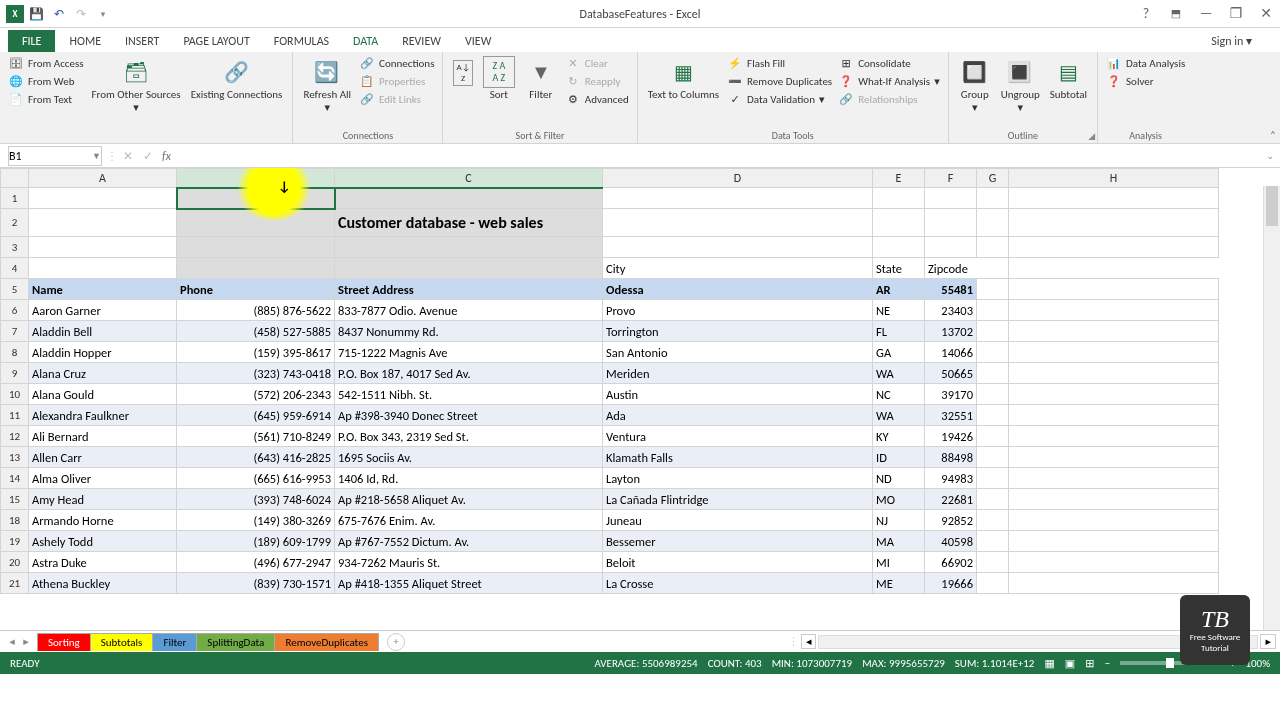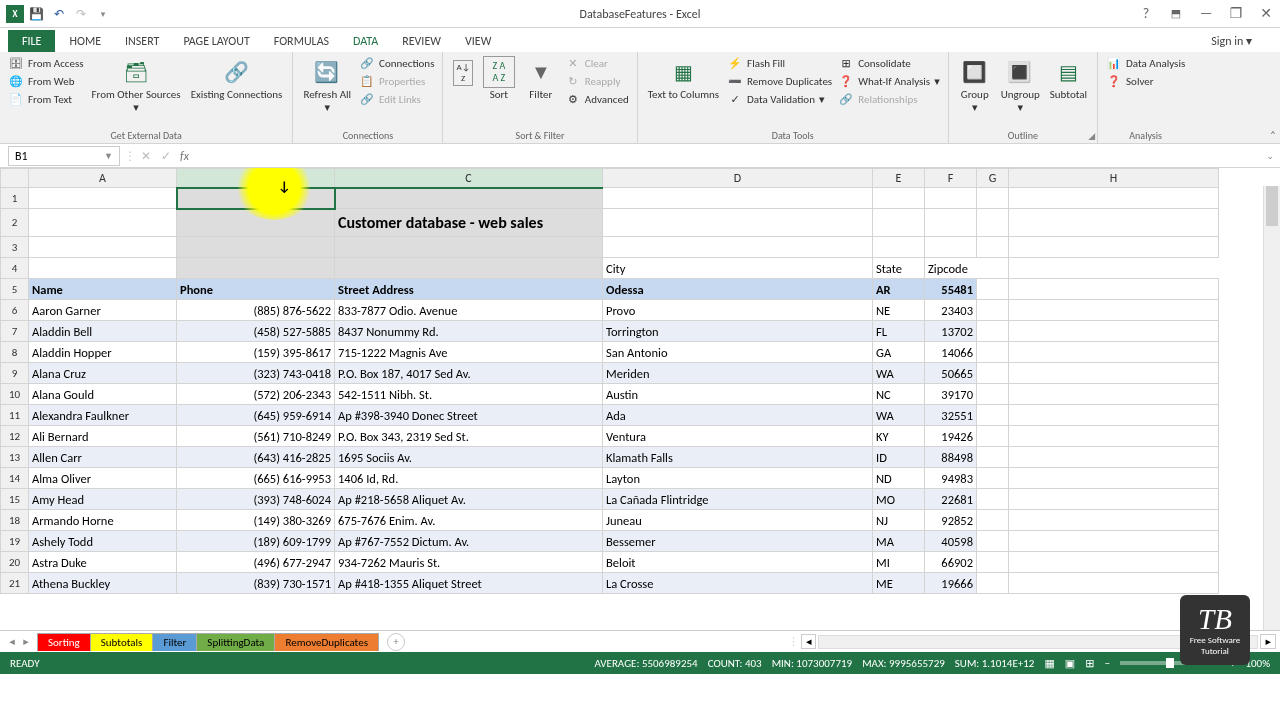--- a/index.html
+++ b/index.html
@@ -20,21 +20,21 @@
 .grp-body{display:flex;align-items:flex-start;gap:2px;flex:1}
 .grp-label{font-size:10px;color:#666;text-align:center;position:absolute;bottom:1px;left:0;right:0}
 .rbtn{display:flex;flex-direction:column;align-items:center;padding:2px 4px;font-size:11px;color:#333;line-height:1.2;text-align:center}
 .rbtn-sm{display:flex;align-items:center;gap:4px;font-size:11px;color:#333;padding:1px 2px;white-space:nowrap}
 .rbtn-sm.disabled{color:#aaa}
 .ricon{width:16px;height:16px;display:inline-flex;align-items:center;justify-content:center}
 .ricon-lg{width:32px;height:32px;display:flex;align-items:center;justify-content:center;font-size:20px;color:#217346}
 .stack{display:flex;flex-direction:column;gap:0px}
 .ribbon-collapse{position:absolute;right:4px;bottom:2px;font-size:11px;color:#666}
 .fbar{height:24px;border-bottom:1px solid #d4d4d4;display:flex;align-items:center;font-size:12px}
-.namebox{width:112px;border:1px solid #ccc;margin:2px 4px 2px 8px;padding:2px 6px;font-size:12px;display:flex;justify-content:space-between;align-items:center;background:#fff}
+.namebox{width:94px;border:1px solid #ccc;margin:2px 4px 2px 8px;padding:2px 0;font-size:12px;display:flex;justify-content:space-between;align-items:center;background:#fff}
 .fcancel,.faccept{width:20px;text-align:center;color:#bbb}
 .fx{font-style:italic;color:#777;margin:0 4px}
 .formula-input{flex:1;padding:2px;position:relative}
 .grid-wrap{position:relative;height:462px;overflow:hidden}
 .grid{border-collapse:collapse;table-layout:fixed}
 .grid td,.grid th{border:1px solid #d4d4d4;font-size:12.5px;padding:0 3px;height:21px;overflow:hidden;white-space:nowrap;background:#fff}
 .grid .colhdr{background:#f0f0f0;text-align:center;font-weight:400;color:#333;height:19px;font-size:12px}
 .grid .colhdr.sel{background:#d3e7d9;border-bottom:2px solid #217346}
 .grid .rowhdr{background:#f0f0f0;text-align:center;width:28px;color:#333;font-size:11px}
 .grid .sel-cell{background:#ddd}
@@ -49,21 +49,21 @@
 .tsnav{display:flex;gap:2px;padding:0 6px;color:#888}
 .tsnav span{width:12px;text-align:center}
 .sheet{padding:2px 10px;border:1px solid #aaa;border-bottom:none;margin-left:-1px}
 .ts-scroll{position:absolute;right:4px;display:flex;align-items:center;gap:2px}
 .ts-track{width:440px;height:14px;background:#f0f0f0;border:1px solid #ddd;position:relative}
 .status{height:22px;background:#217346;color:#fff;display:flex;align-items:center;font-size:11px;padding:0 10px;gap:20px}
 .status-right{margin-left:auto;display:flex;align-items:center;gap:10px}
 .zoom-track{width:100px;height:4px;background:rgba(255,255,255,.4);position:relative}
 .zoom-thumb{position:absolute;left:50%;top:-3px;width:8px;height:10px;background:#fff;transform:translateX(-50%)}
 .tb-logo{position:absolute;right:30px;bottom:55px;width:70px;height:70px;background:#333;color:#fff;display:flex;flex-direction:column;align-items:center;justify-content:center;border-radius:6px;font-size:9px;text-align:center;z-index:40}
-.tb-logo .logo-t{font-size:29px;font-family:Georgia,serif;font-style:italic;line-height:1}
+.tb-logo .logo-t{font-size:24px;font-family:Georgia,serif;font-style:italic;line-height:1}
 .launcher{position:absolute;right:2px;bottom:2px;font-size:9px;color:#888}
 </style>
 </head>
 <body>
 
 <div class="titlebar">
   <div class="qat">
     <div class="qat-icon" style="background:#217346;color:#fff;font-size:9px;font-weight:700">X</div>
     <div class="qat-icon">💾</div>
     <div class="qat-icon" style="color:#2a579a">↶</div>
@@ -108,21 +108,20 @@
             <span class="ricon">📄</span>
             <span>From Text</span>
           </div>
       </div>
       <div class="rbtn"><span class="ricon-lg">🗃</span><span>From Other Sources</span>▾</div>
       <div class="rbtn">
           <span class="ricon-lg">🔗</span>
           <span>Existing Connections</span>
         </div>
     </div>
-    <div class="grp-label">Get External Data</div>
   </div>
 
   <div class="grp">
     <div class="grp-body">
       <div class="rbtn"><span class="ricon-lg">🔄</span><span>Refresh All</span>▾</div>
       <div class="stack">
         <div class="rbtn-sm">
             <span class="ricon">🔗</span>
             <span>Connections</span>
           </div>

